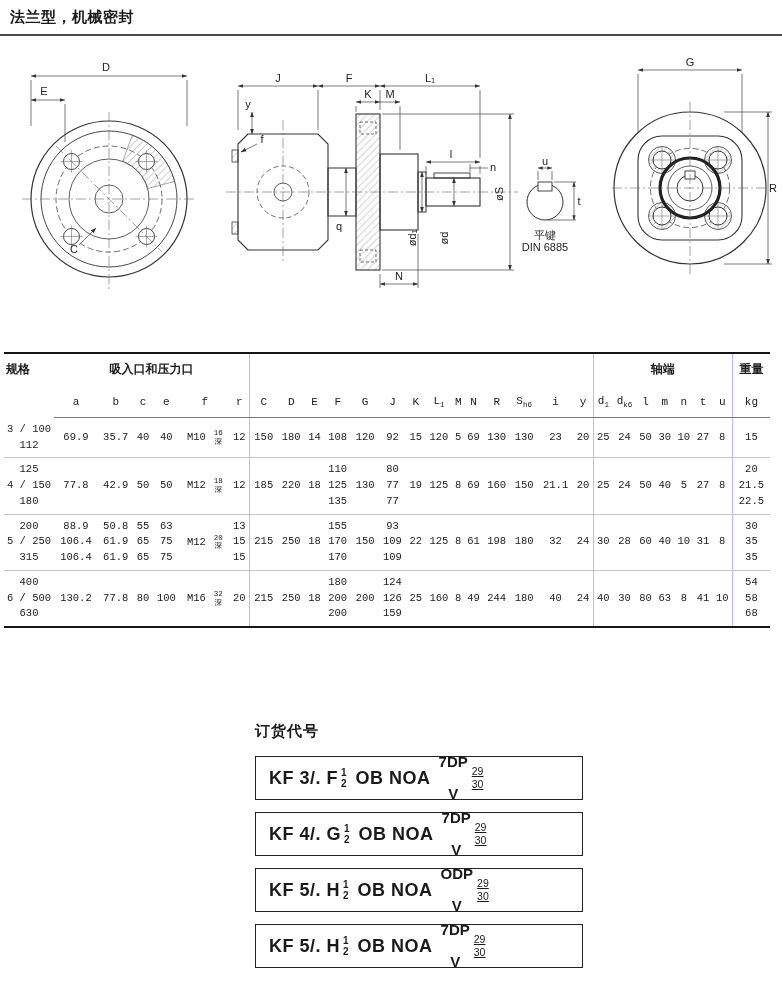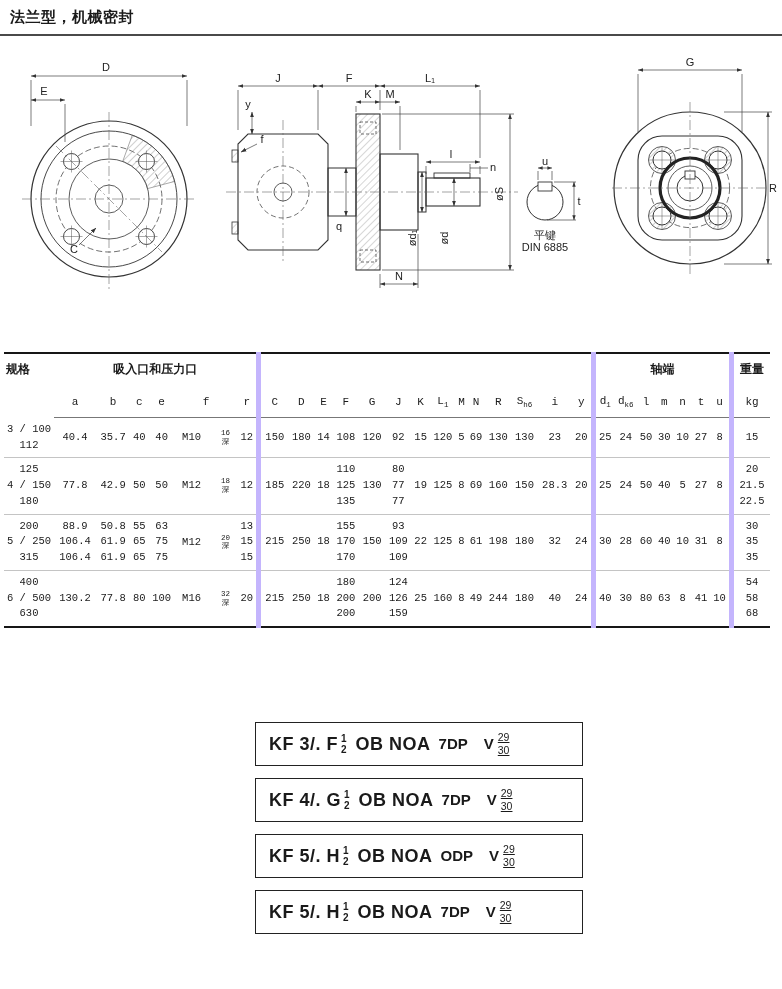--- a/index.html
+++ b/index.html
@@ -27,43 +27,43 @@
   .dim-table th, .dim-table td {
     text-align:center; vertical-align:middle; white-space:pre-line;
     line-height:1.5; padding:4px 1px; font-weight:normal;
   }
   .group-row th { font-weight:bold; font-size:12px; padding:7px 2px 14px 2px; vertical-align:top; }
   .group-row th.spec-h { text-align:left; padding-left:2px; width:50px; }
   .col-row th { padding:0 1px 6px 1px; border-bottom:1px solid #777; font-size:11px; }
   .col-row sub { font-size:7.5px; }
   tbody td { border-bottom:1px solid #c4c4c4; }
   tbody tr:last-child td { border-bottom:none; }
-  .sep-l { border-left:5px solid #c4b5fd; }
+  .sep-l { border-left:1px solid #c4b5fd; }
   td.spec { width:50px; }
   .f-cell .deep {
     display:inline-block; font-size:7.5px; line-height:1.15;
-    margin-left:20px; vertical-align:middle; white-space:pre-line;
+    margin-left:8px; vertical-align:middle; white-space:pre-line;
   }
 
   
   .order-section { position:absolute; left:255px; top:722px; }
   .order-title { font-size:15px; font-weight:bold; margin-bottom:15px; letter-spacing:1px; }
   .order-box {
     width:328px; height:44px; border:1.5px solid #222;
     display:flex; align-items:center; padding-left:13px; margin-bottom:12px;
     background:#fff;
   }
   .code-main { font-size:18px; font-weight:bold; letter-spacing:0.5px; margin-right:3px; }
   .frac {
     display:inline-flex; flex-direction:column; align-items:center;
     font-size:10px; font-weight:bold; line-height:1; gap:1px; margin-right:9px;
   }
   .code-mid { font-size:18px; font-weight:bold; letter-spacing:0.5px; margin-right:8px; }
   .pump-stack {
-    display:inline-flex; flex-direction:row; align-items:center;
+    display:inline-flex; flex-direction:column; align-items:center;
     font-size:15px; font-weight:bold; line-height:1.05; margin-right:4px;gap:16px;
   }
   .num-stack { display:inline-flex; flex-direction:column; font-size:10.5px; line-height:1.25;text-decoration:underline; }
 </style>
 </head>
 <body>
 
 <div class="page-header">法兰型，机械密封</div>
 
 <svg class="drawing" style="left:8px; top:56px;" width="202" height="240" viewBox="0 0 202 240">
@@ -305,21 +305,21 @@
         <th><span>n</span></th>
         <th><span>t</span></th>
         <th><span>u</span></th>
         <th class="sep-l"><span>kg</span></th>
       </tr>
   </thead>
   <tbody>
       <tr>
         <td class="spec">3 / 100
 112</td>
-        <td>40.4</td>
+        <td>69.9</td>
         <td>35.7</td>
         <td>40</td>
         <td>40</td>
         <td class="f-cell"><span>M10</span><span class="deep">16
 深</span></td>
         <td>12</td>
         <td class="sep-l">150</td>
         <td>180</td>
         <td>14</td>
         <td>108</td>
@@ -362,21 +362,21 @@
         <td>130</td>
         <td>80
 77
 77</td>
         <td>19</td>
         <td>125</td>
         <td>8</td>
         <td>69</td>
         <td>160</td>
         <td>150</td>
-        <td>28.3</td>
+        <td>21.1</td>
         <td>20</td>
         <td class="sep-l">25</td>
         <td>24</td>
         <td>50</td>
         <td>40</td>
         <td>5</td>
         <td>27</td>
         <td>8</td>
         <td class="sep-l">20
 21.5
@@ -469,20 +469,21 @@
         <td>41</td>
         <td>10</td>
         <td class="sep-l">54
 58
 68</td>
       </tr>
     </tbody>
 </table>
 
 <div class="order-section">
+  <div class="order-title">订货代号</div>
 
   <div class="order-box">
     <span class="code-main">KF 3/. F</span>
     <span class="frac">
         <span>1</span>
         <span>2</span>
       </span>
     <span class="code-mid">OB NOA</span>
     <span class="pump-stack">
         <span>7DP</span>

